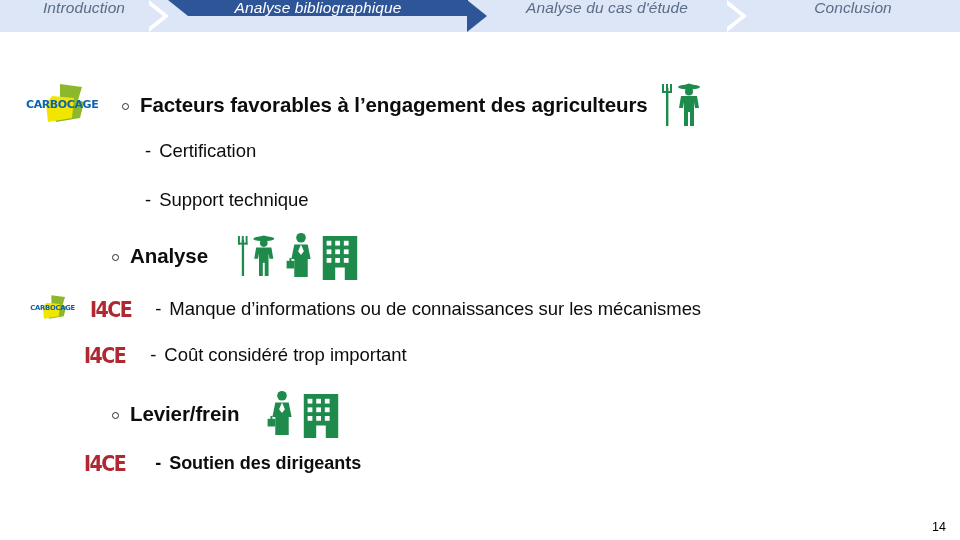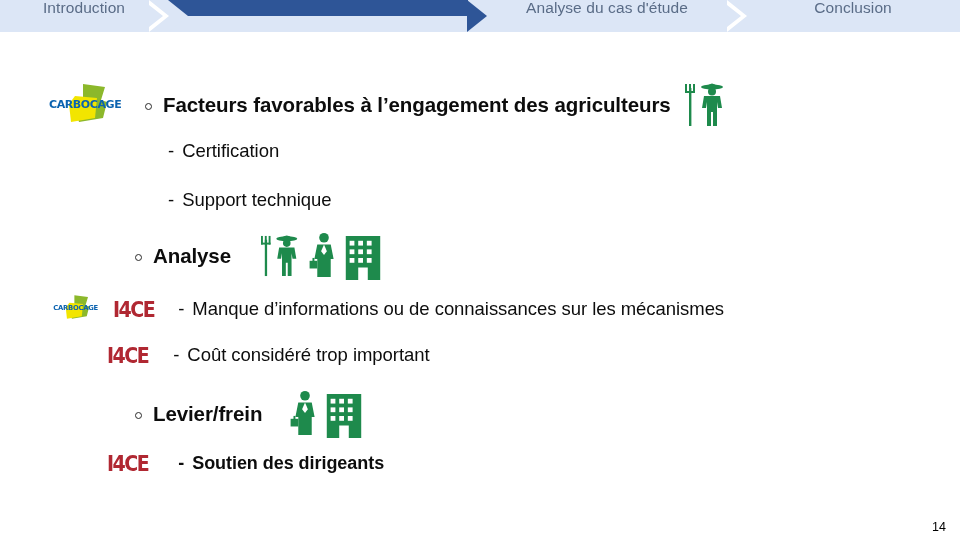--- a/index.html
+++ b/index.html
@@ -26,20 +26,21 @@
     position: relative;
     height: 16px;
     display: flex;
     align-items: center;
     justify-content: center;
     font-size: 15.5px;
     color: #5a6c87;
     background: #dce6f6;
     letter-spacing: 0.1px;
     white-space: nowrap;
+    font-style: italic;
   }
   
   .nav-seg .sep {
     position: absolute;
     right: -1px;
     top: 0;
     width: 20px;
     height: 32px;
     z-index: 3;
   }
@@ -67,21 +68,21 @@
     left: 0;
     top: 0;
     width: 20px;
     height: 32px;
     z-index: 4;
   }
 
   
   .content { position: absolute; top: 32px; left: 0; width: 960px; height: 508px; }
 
-  .row { position: absolute; display: flex; align-items: center; margin-left: 23px; }
+  .row { position: absolute; display: flex; align-items: center; }
 
   .bullet-o {
     display: inline-block;
     width: 7px; height: 7px;
     border: 1.4px solid #2b2b2b;
     border-radius: 50%;
     margin-right: 11px;
     flex: 0 0 auto;
     position: relative;
     top: 1px;
@@ -137,20 +138,21 @@
     <span>Introduction</span>
     <svg class="sep" viewBox="0 0 20 32">
       <polygon points="0,0 20,16 0,32 0,27 14,16 0,5" fill="#ffffff"></polygon>
     </svg>
   </div>
 
   <div class="nav-seg s2">
     <svg class="notch" viewBox="0 0 20 32">
       <polygon points="0,0 0,32 20,16" fill="#dce6f6"></polygon>
     </svg>
+    <span>Analyse bibliographique</span>
     <svg class="point" viewBox="0 0 20 32">
       <polygon points="0,0 20,16 0,32" fill="#2e5597"></polygon>
     </svg>
   </div>
 
   <div class="nav-seg s3">
     <span>Analyse du cas d'étude</span>
     <svg class="sep" viewBox="0 0 20 32">
       <polygon points="0,0 20,16 0,32 0,27 14,16 0,5" fill="#ffffff"></polygon>
     </svg>

